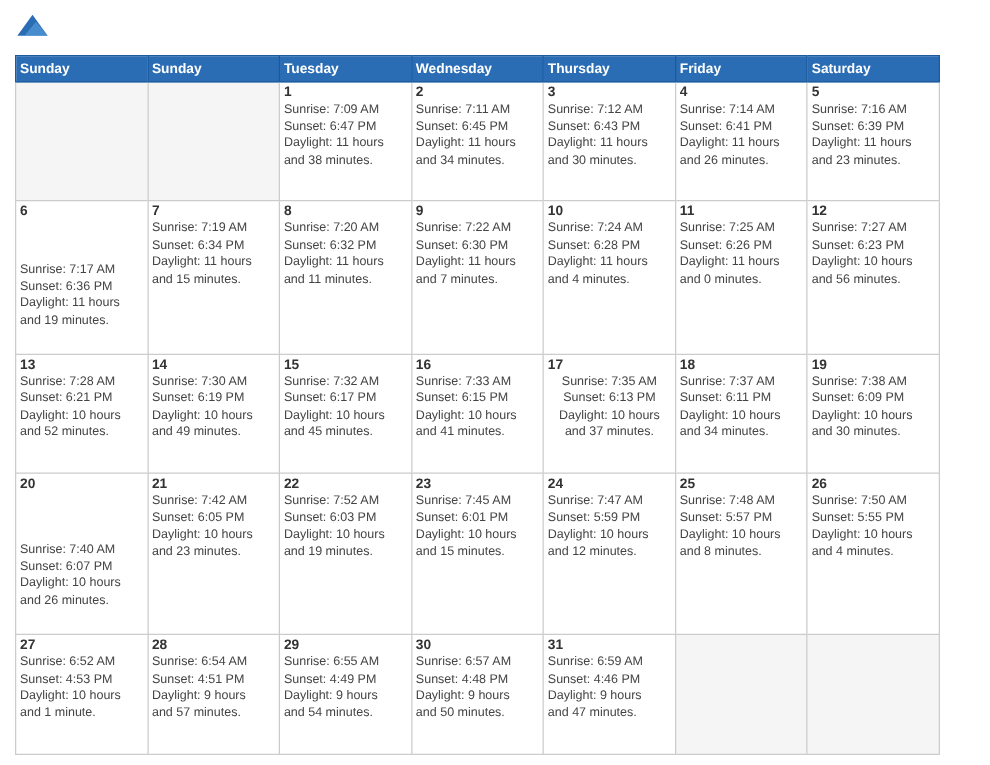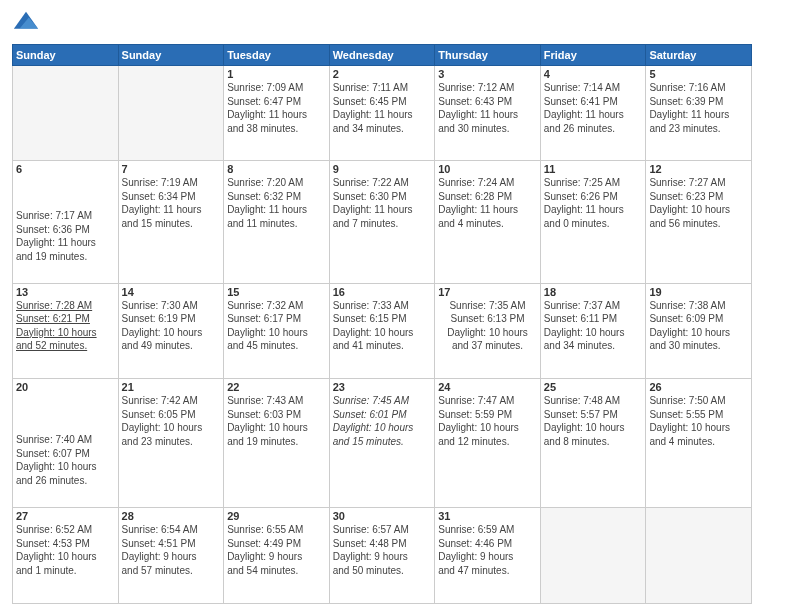--- a/index.html
+++ b/index.html
@@ -220,21 +220,21 @@
             <div class="day-number">12</div>
             <div class="day-info" style="white-space: pre-line;">Sunrise: 7:27 AM
 Sunset: 6:23 PM
 Daylight: 10 hours
 and 56 minutes.</div>
           </td>
         </tr>
         <tr>
           <td>
             <div class="day-number">13</div>
-            <div class="day-info" style="white-space: pre-line; text-decoration: underline;">Sunrise: 7:28 AM
+            <div class="day-info" style="white-space: pre-line;">Sunrise: 7:28 AM
 Sunset: 6:21 PM
 Daylight: 10 hours
 and 52 minutes.</div>
           </td>
           <td>
             <div class="day-number">14</div>
             <div class="day-info" style="white-space: pre-line;">Sunrise: 7:30 AM
 Sunset: 6:19 PM
 Daylight: 10 hours
 and 49 minutes.</div>
@@ -285,28 +285,28 @@
           </td>
           <td>
             <div class="day-number">21</div>
             <div class="day-info" style="white-space: pre-line;">Sunrise: 7:42 AM
 Sunset: 6:05 PM
 Daylight: 10 hours
 and 23 minutes.</div>
           </td>
           <td>
             <div class="day-number">22</div>
-            <div class="day-info" style="white-space: pre-line;">Sunrise: 7:43 AM
+            <div class="day-info" style="white-space: pre-line;">Sunrise: 7:52 AM
 Sunset: 6:03 PM
 Daylight: 10 hours
 and 19 minutes.</div>
           </td>
           <td>
             <div class="day-number">23</div>
-            <div class="day-info" style="white-space: pre-line; font-style: italic;">Sunrise: 7:45 AM
+            <div class="day-info" style="white-space: pre-line;">Sunrise: 7:45 AM
 Sunset: 6:01 PM
 Daylight: 10 hours
 and 15 minutes.</div>
           </td>
           <td>
             <div class="day-number">24</div>
             <div class="day-info" style="white-space: pre-line;">Sunrise: 7:47 AM
 Sunset: 5:59 PM
 Daylight: 10 hours
 and 12 minutes.</div>

